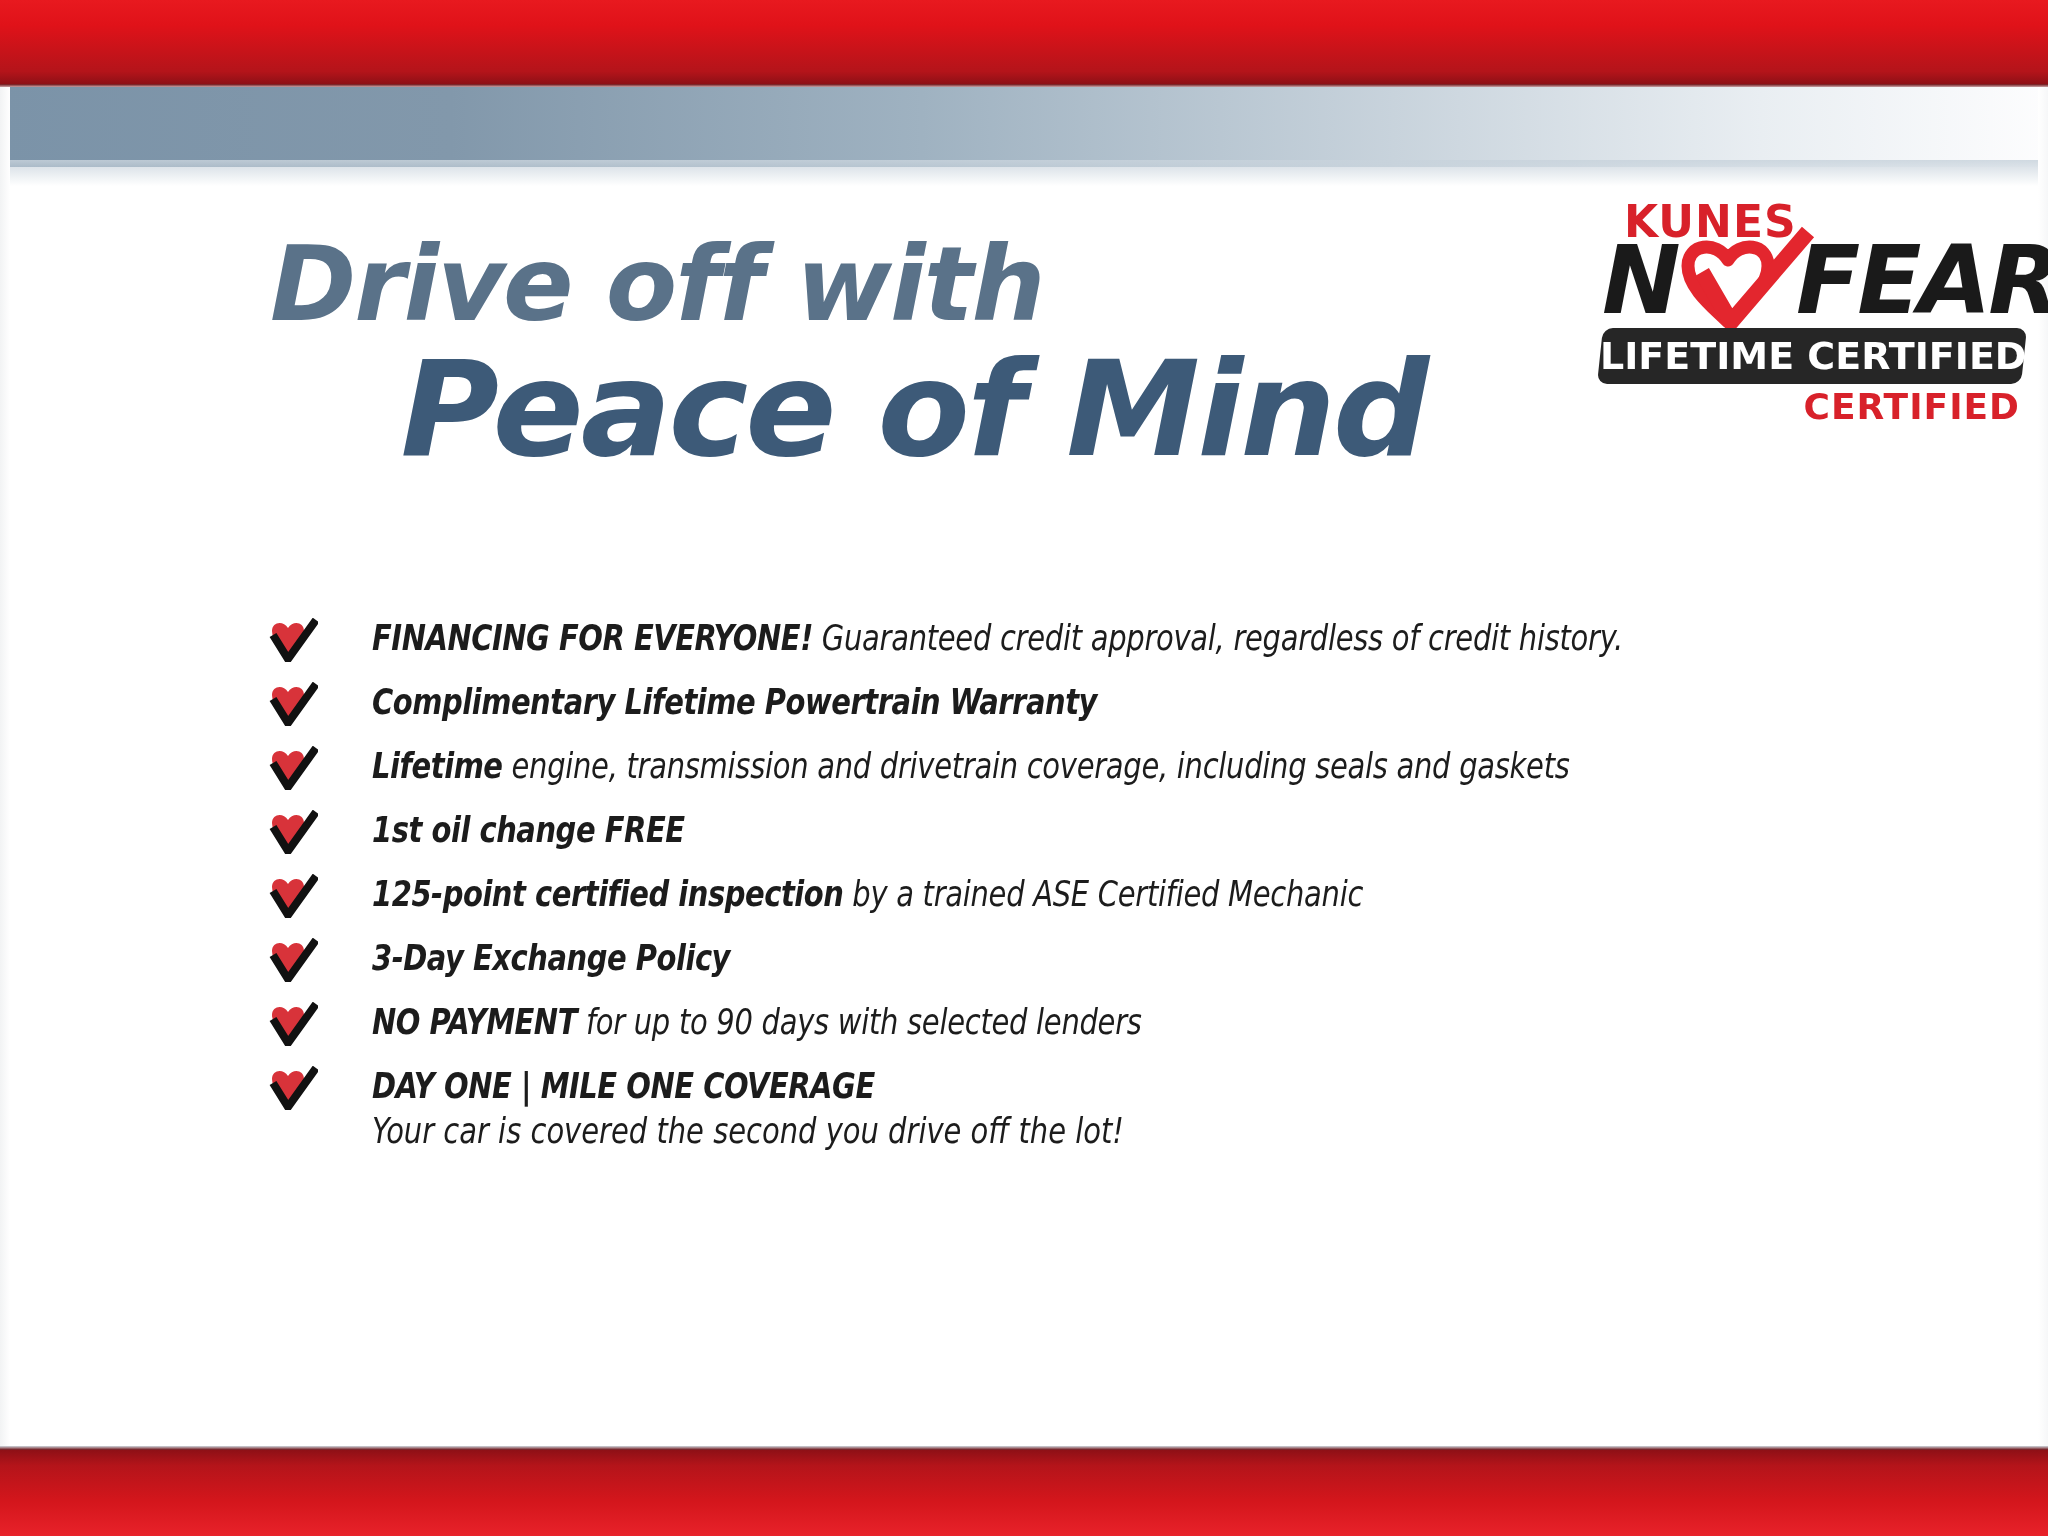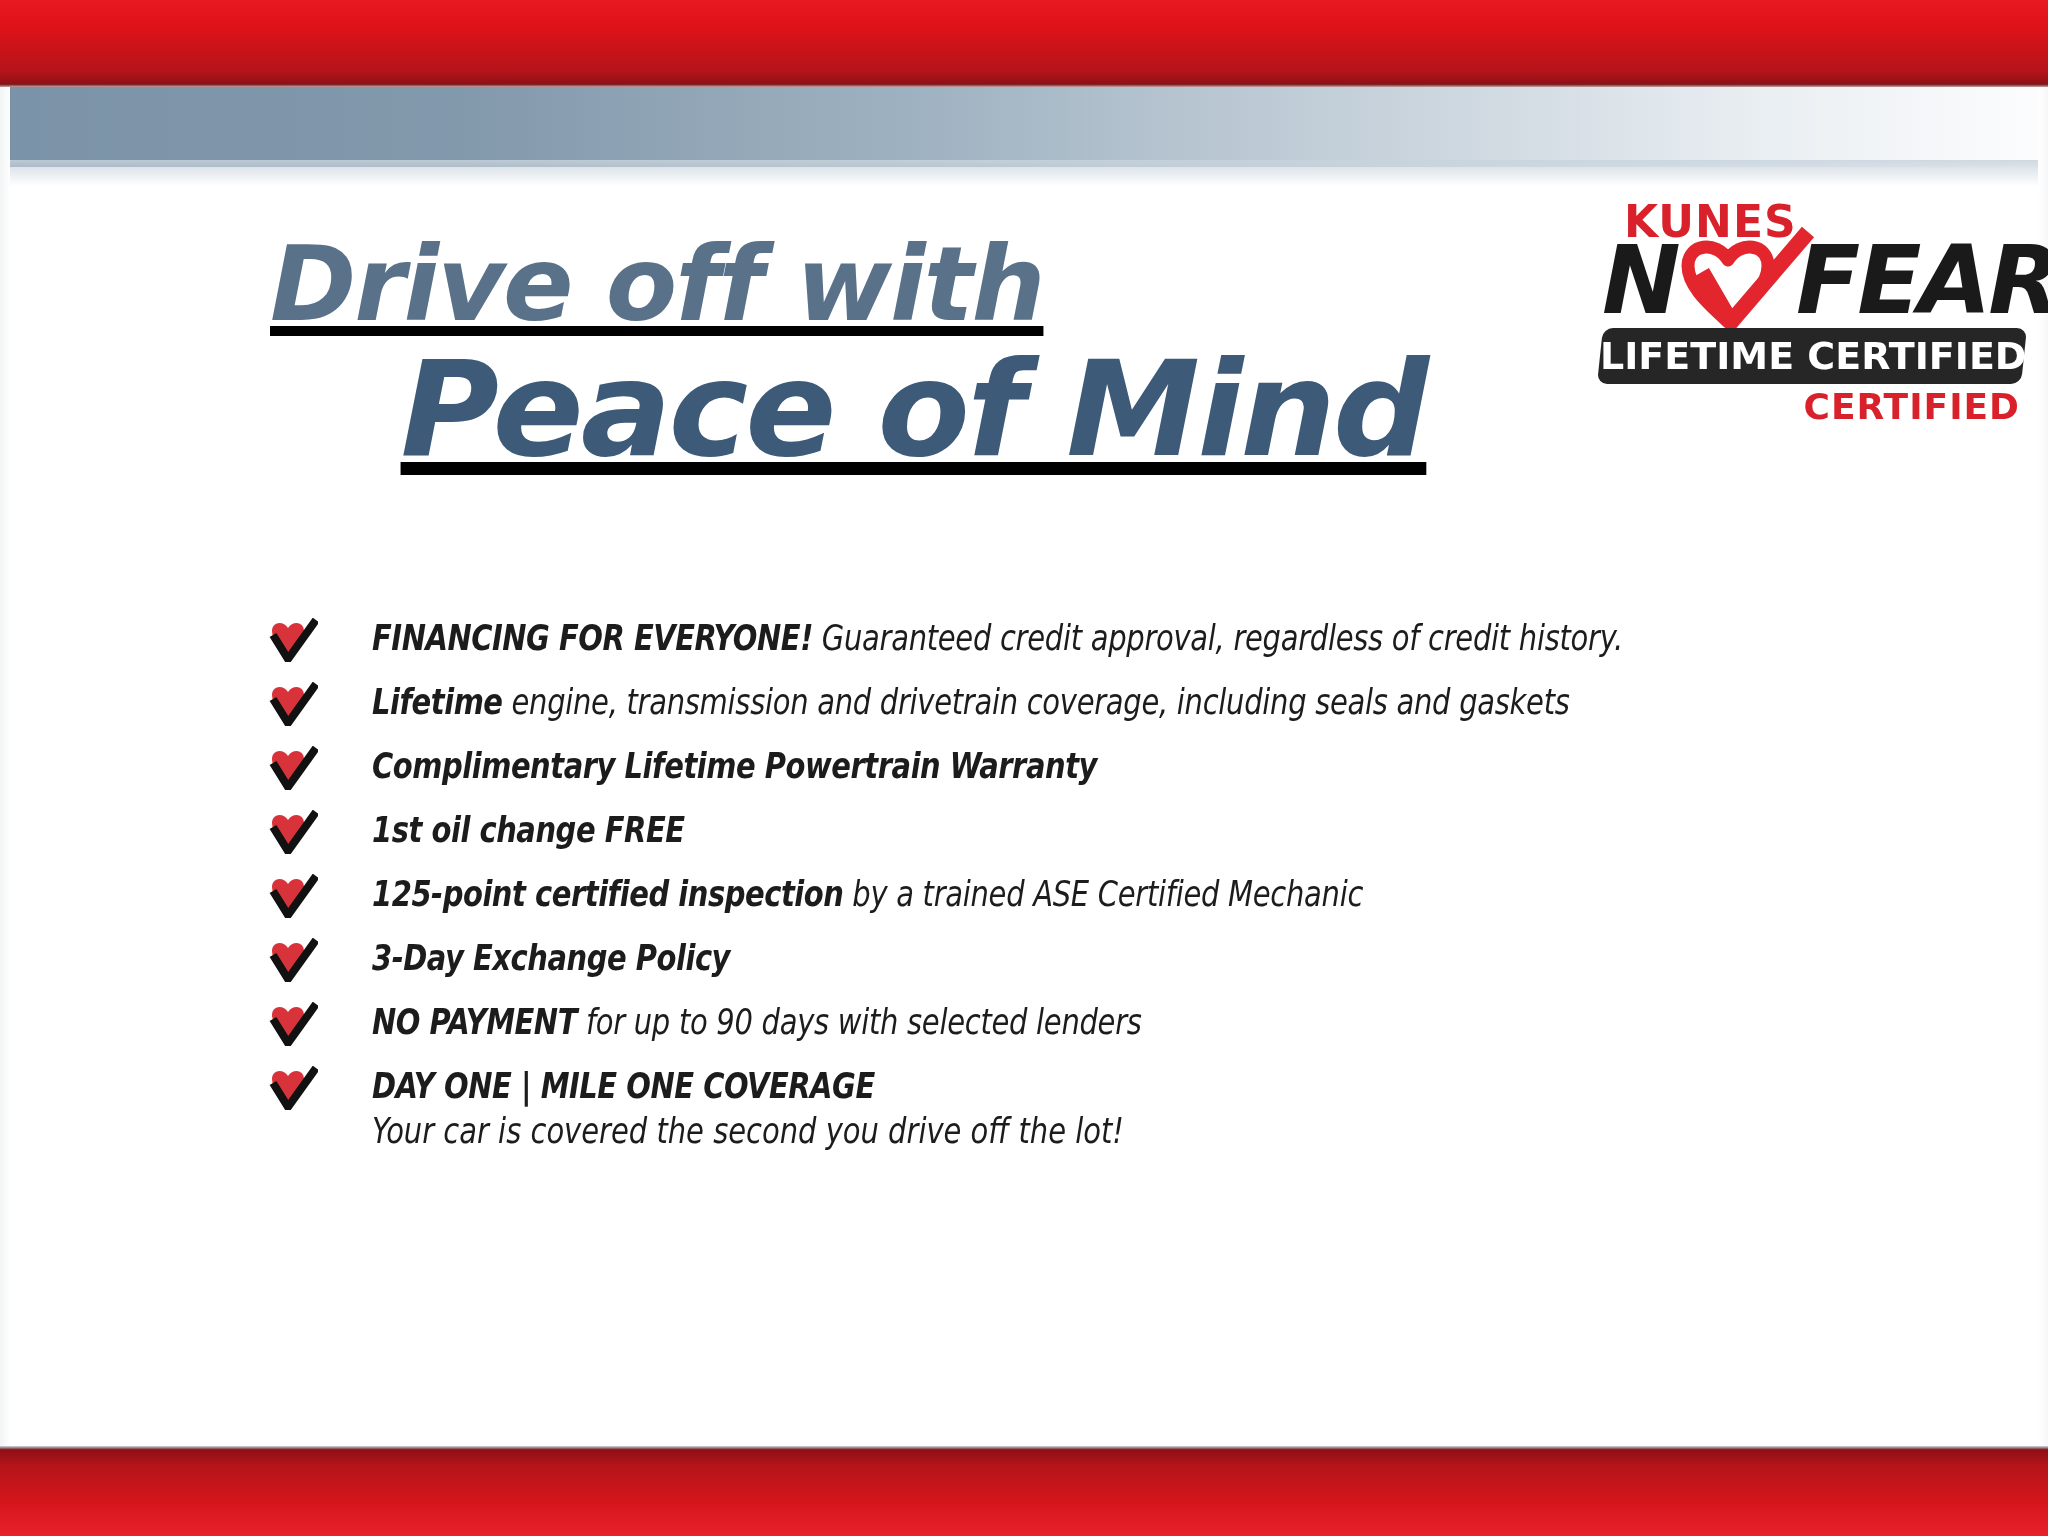--- a/index.html
+++ b/index.html
@@ -80,21 +80,20 @@
     width: 10px;
     background: linear-gradient(to left, #f6f7f8, #ffffff);
   }
 
   
   .headline {
     position: absolute;
     left: 270px;
     top: 232px;
     width: 1180px;
-    text-decoration: underline;
   }
   .headline-line1 {
     font-family: "DejaVu Sans", sans-serif;
     font-style: italic;
     font-weight: bold;
     font-size: 104px;
     line-height: 1.0;
     letter-spacing: -2px;
     color: #5a7289;
     white-space: nowrap;
@@ -315,31 +314,31 @@
       <span class="benefit-text"><span class="strong">FINANCING FOR EVERYONE!</span><span class="normal"> Guaranteed credit approval, regardless of credit history.</span></span>
     </div>
 
     <div class="benefit-row">
       <span class="bullet-icon">
         <svg viewBox="0 0 52 44" width="52" height="44" aria-hidden="true">
           <path d="M6 13 C6 4, 17 2, 22 10 C27 2, 38 4, 38 13 C38 23, 27 31, 22 37 C17 31, 6 23, 6 13 Z" fill="#d8333a"></path>
           <path d="M7 17 L22 41 L50 2" fill="none" stroke="#111111" stroke-width="8" stroke-linecap="butt"></path>
         </svg>
       </span>
+      <span class="benefit-text"><span class="strong">Complimentary Lifetime Powertrain Warranty</span><span class="normal"></span></span>
+    </div>
+
+    <div class="benefit-row">
+      <span class="bullet-icon">
+        <svg viewBox="0 0 52 44" width="52" height="44" aria-hidden="true">
+          <path d="M6 13 C6 4, 17 2, 22 10 C27 2, 38 4, 38 13 C38 23, 27 31, 22 37 C17 31, 6 23, 6 13 Z" fill="#d8333a"></path>
+          <path d="M7 17 L22 41 L50 2" fill="none" stroke="#111111" stroke-width="8" stroke-linecap="butt"></path>
+        </svg>
+      </span>
       <span class="benefit-text"><span class="strong">Lifetime</span><span class="normal"> engine, transmission and drivetrain coverage, including seals and gaskets</span></span>
-    </div>
-
-    <div class="benefit-row">
-      <span class="bullet-icon">
-        <svg viewBox="0 0 52 44" width="52" height="44" aria-hidden="true">
-          <path d="M6 13 C6 4, 17 2, 22 10 C27 2, 38 4, 38 13 C38 23, 27 31, 22 37 C17 31, 6 23, 6 13 Z" fill="#d8333a"></path>
-          <path d="M7 17 L22 41 L50 2" fill="none" stroke="#111111" stroke-width="8" stroke-linecap="butt"></path>
-        </svg>
-      </span>
-      <span class="benefit-text"><span class="strong">Complimentary Lifetime Powertrain Warranty</span><span class="normal"></span></span>
     </div>
 
     <div class="benefit-row">
       <span class="bullet-icon">
         <svg viewBox="0 0 52 44" width="52" height="44" aria-hidden="true">
           <path d="M6 13 C6 4, 17 2, 22 10 C27 2, 38 4, 38 13 C38 23, 27 31, 22 37 C17 31, 6 23, 6 13 Z" fill="#d8333a"></path>
           <path d="M7 17 L22 41 L50 2" fill="none" stroke="#111111" stroke-width="8" stroke-linecap="butt"></path>
         </svg>
       </span>
       <span class="benefit-text"><span class="strong">1st oil change FREE</span><span class="normal"></span></span>

